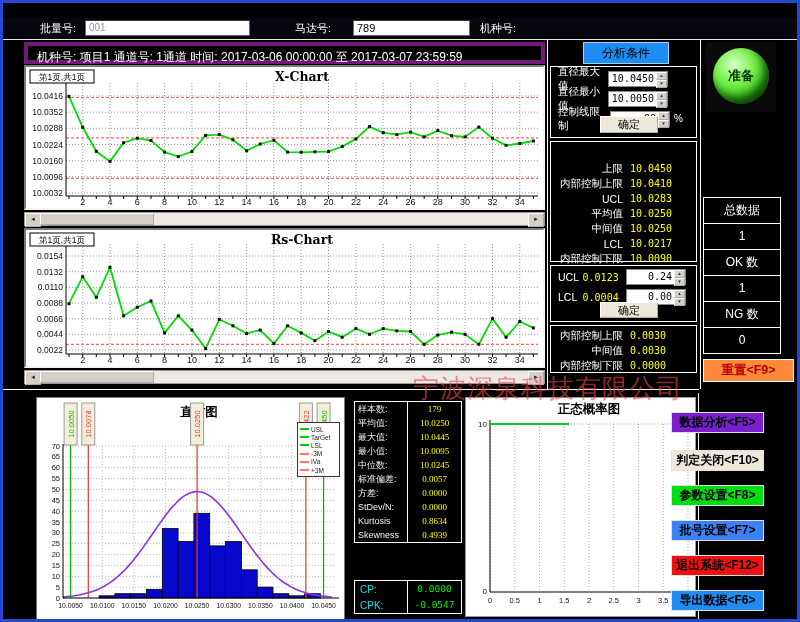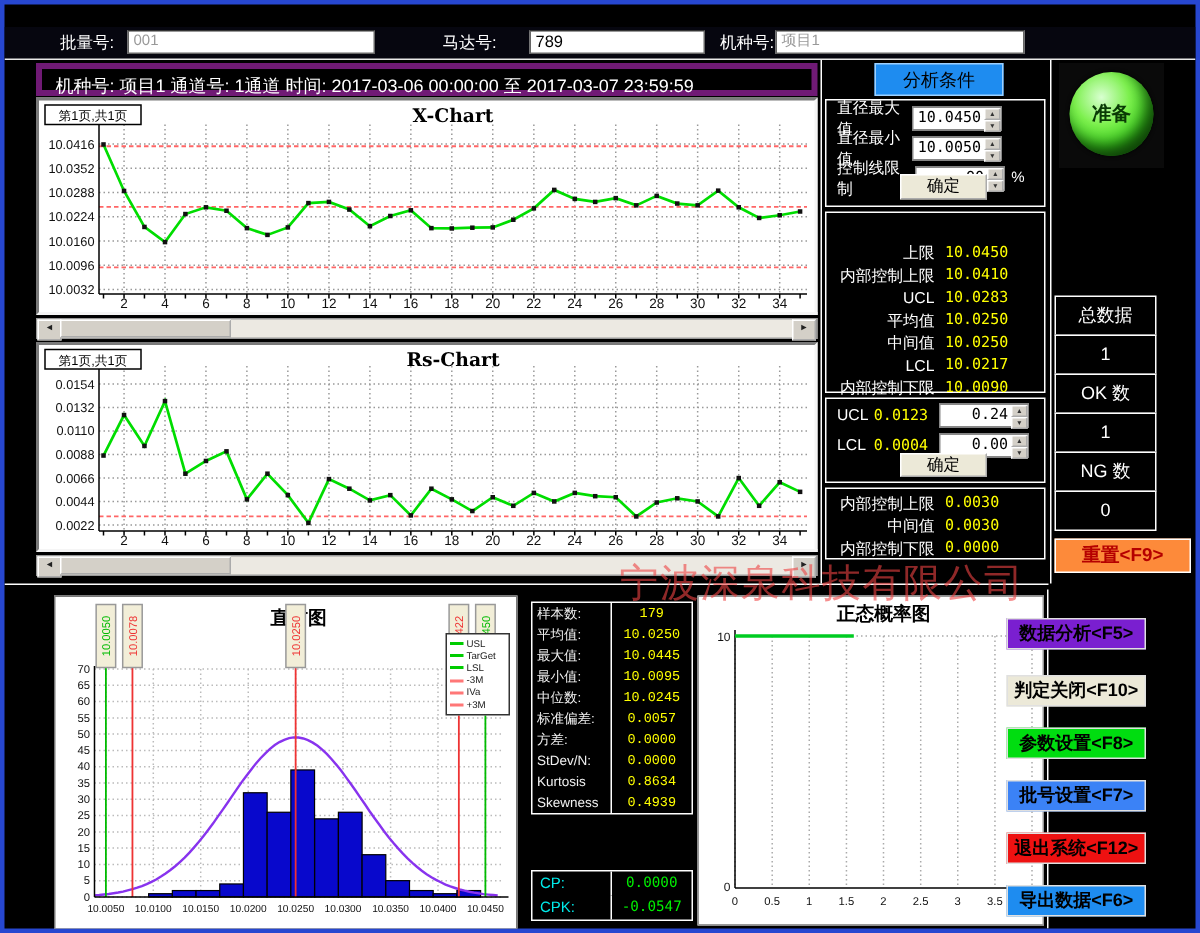--- a/index.html
+++ b/index.html
@@ -41,54 +41,53 @@
   .unit{color:#fff;font-size:10px;margin-left:4px;}
   .btn-ok{position:absolute;right:38px;background:#ece9d8;border:1px outset #fff;font-size:11px;color:#000;text-align:center;width:56px;height:15px;line-height:14px;}
   .lim-row{display:flex;align-items:center;height:15px;padding:0 6px;}
   .lim-label{flex:1;text-align:right;color:#fff;font-size:10.5px;padding-right:7px;white-space:nowrap;}
   .lim-value{width:60px;color:#ffff00;font-size:10px;font-family:"DejaVu Sans Mono",monospace;}
   .ucl-row{display:flex;align-items:center;height:18px;padding:2px 10px 0 7px;}
   .ucl-label{color:#fff;font-size:10.5px;width:26px;}
   .ucl-value{color:#ffff00;font-size:10px;width:46px;font-family:"DejaVu Sans Mono",monospace;}
   .ucl-row .spin{margin-left:auto;}
   
-  .counters{position:absolute;left:700px;top:195px;width:68px;}
+  .counters{position:absolute;left:700px;top:195px;width:78px;}
   .cnt-cell{height:25px;border:1px solid #fff;margin-top:-1px;color:#fff;font-size:12px;text-align:center;line-height:25px;background:#000;}
   .reset-btn{position:absolute;left:700px;top:356px;width:91px;height:23px;background:#fd8a3a;border:1px solid #fff;color:#b50000;font-size:12.5px;font-weight:bold;text-align:center;line-height:21px;box-sizing:border-box;}
   
   .hist-panel{position:absolute;left:33px;top:394px;width:309px;height:224px;background:#fff;border:1px solid #777;box-sizing:border-box;}
   .legend{position:absolute;right:4px;top:24px;width:39px;background:#fff;border:1px solid #333;padding:2px 1px;}
   .leg-row{display:flex;align-items:center;height:8.2px;}
   .leg-dash{width:9px;height:2px;margin:0 2px 0 1px;}
   .leg-label{font-size:6.5px;color:#222;}
   .statsA{position:absolute;left:351px;top:398px;width:108px;height:142px;background:#000;border:1px solid #fff;box-sizing:border-box;}
   .stat-row{display:grid;grid-template-columns:52px 1fr;height:14px;align-items:center;}
   .stat-label{color:#f0f0f0;font-size:9px;padding-left:3px;white-space:nowrap;}
-  .stat-value{border-left:1px solid #fff;color:#ffff00;text-align:center;font-size:9px;height:14px;line-height:14px;font-family:Liberation Mono, monospace;}
+  .stat-value{border-left:1px solid #fff;color:#ffff00;text-align:center;font-size:9px;height:14px;line-height:14px;font-family:Liberation Serif, serif;}
   .statsB{position:absolute;left:351px;top:577px;width:108px;height:34px;background:#000;border:1px solid #fff;box-sizing:border-box;}
   .cp-row{display:grid;grid-template-columns:52px 1fr;height:16px;align-items:center;}
   .cp-label{color:#00e8e8;font-size:10px;padding-left:5px;}
   .cp-value{border-left:1px solid #fff;color:#00ee00;text-align:center;font-size:9.5px;height:16px;line-height:16px;font-family:"DejaVu Sans Mono",monospace;}
   .prob-panel{position:absolute;left:462px;top:394px;width:231px;height:220px;background:#fff;border:1px solid #999;box-sizing:border-box;}
   .abtn{position:absolute;left:668px;width:93px;height:21px;border:1px solid #e0e0e0;font-size:12px;font-weight:bold;color:#000;text-align:center;line-height:19px;box-sizing:border-box;}
   .watermark{position:absolute;left:410px;top:368px;font-size:26px;color:#ef4444;opacity:.6;letter-spacing:1px;z-index:40;pointer-events:none;white-space:nowrap;}
 </style>
 </head>
 <body>
 
 <div id="win">
 
 
   <div class="fields-row">
     <span class="flabel" style="left:37px">批量号:</span>
     <div class="finput" style="left:82px;width:157px">001</div>
     <span class="flabel" style="left:292px">马达号:</span>
     <div class="finput" style="left:350px;width:109px;color:#000;font-weight:normal;font-size:11px">789</div>
     <span class="flabel" style="left:477px">机种号:</span>
-    <div class="finput" style="left:514px;width:158px">项目1</div>
   </div>
 
   <div class="header-box">机种号: 项目1 通道号: 1通道 时间: 2017-03-06 00:00:00 至 2017-03-07 23:59:59</div>
   <div class="analyze-btn">分析条件</div>
 
   <div class="ready-tile">
     <div class="ready-ball">准备</div>
   </div>
 
   <div class="vsep" style="left:544px;top:37px;width:1px;height:349px"></div>

